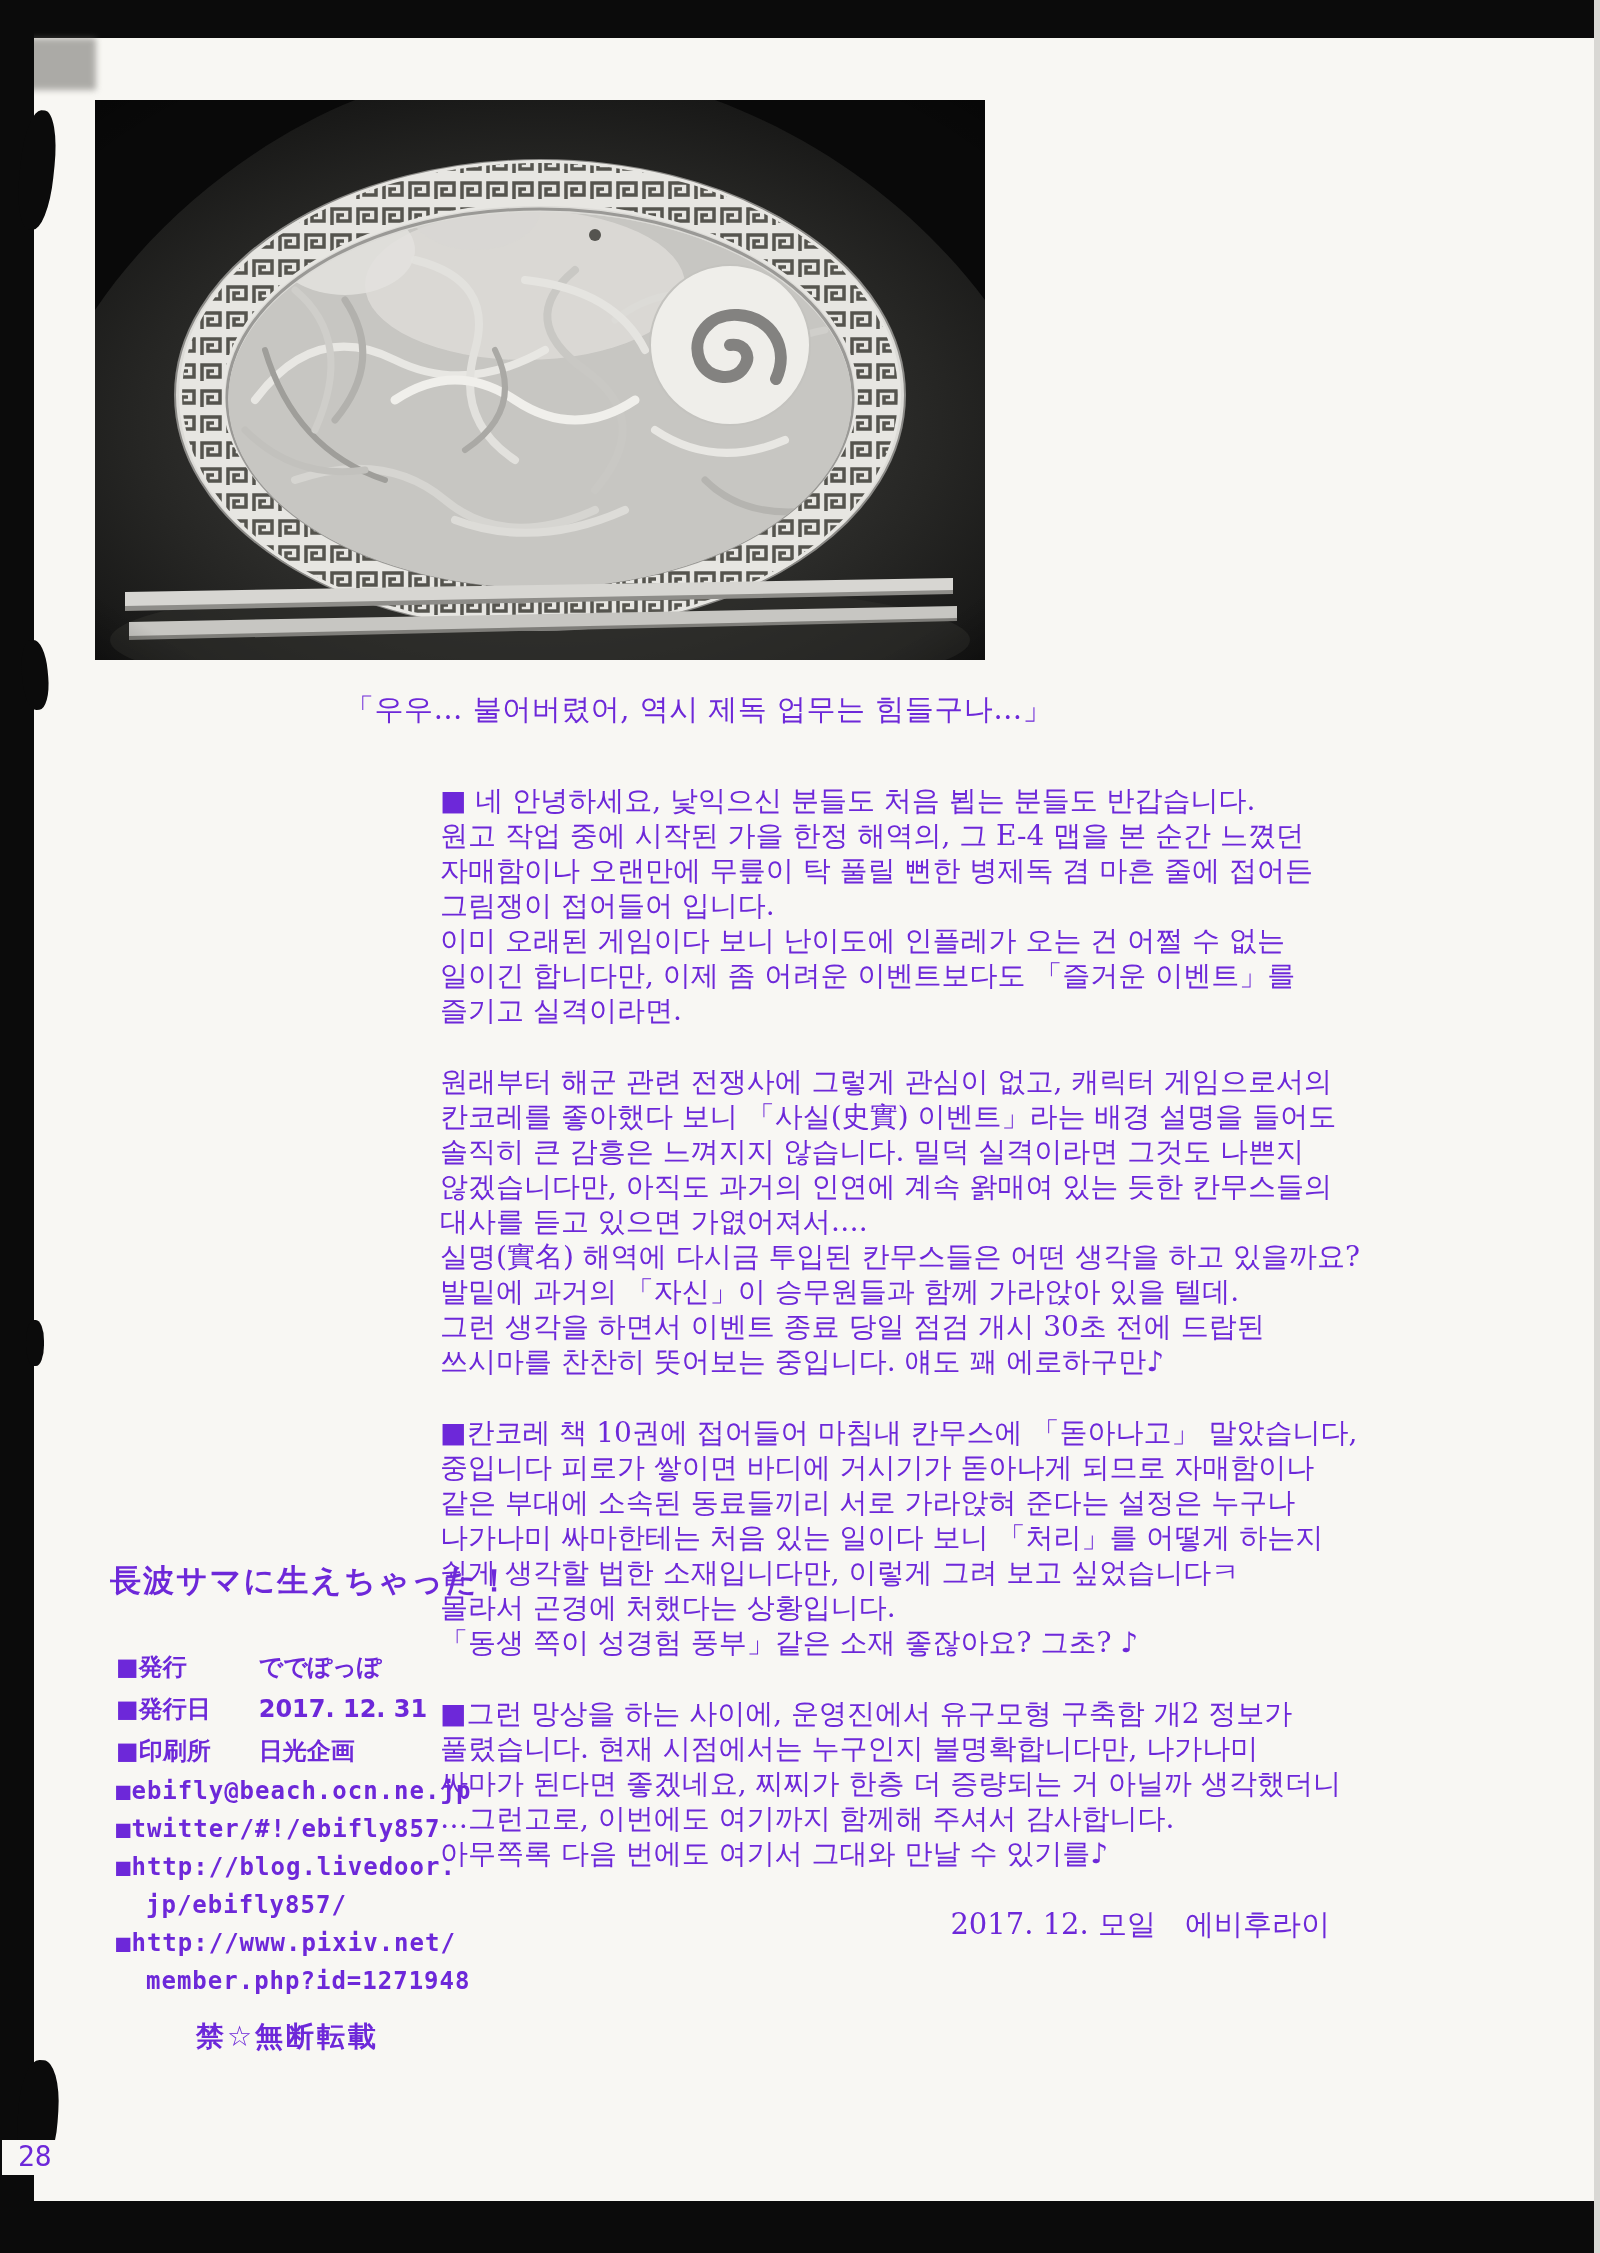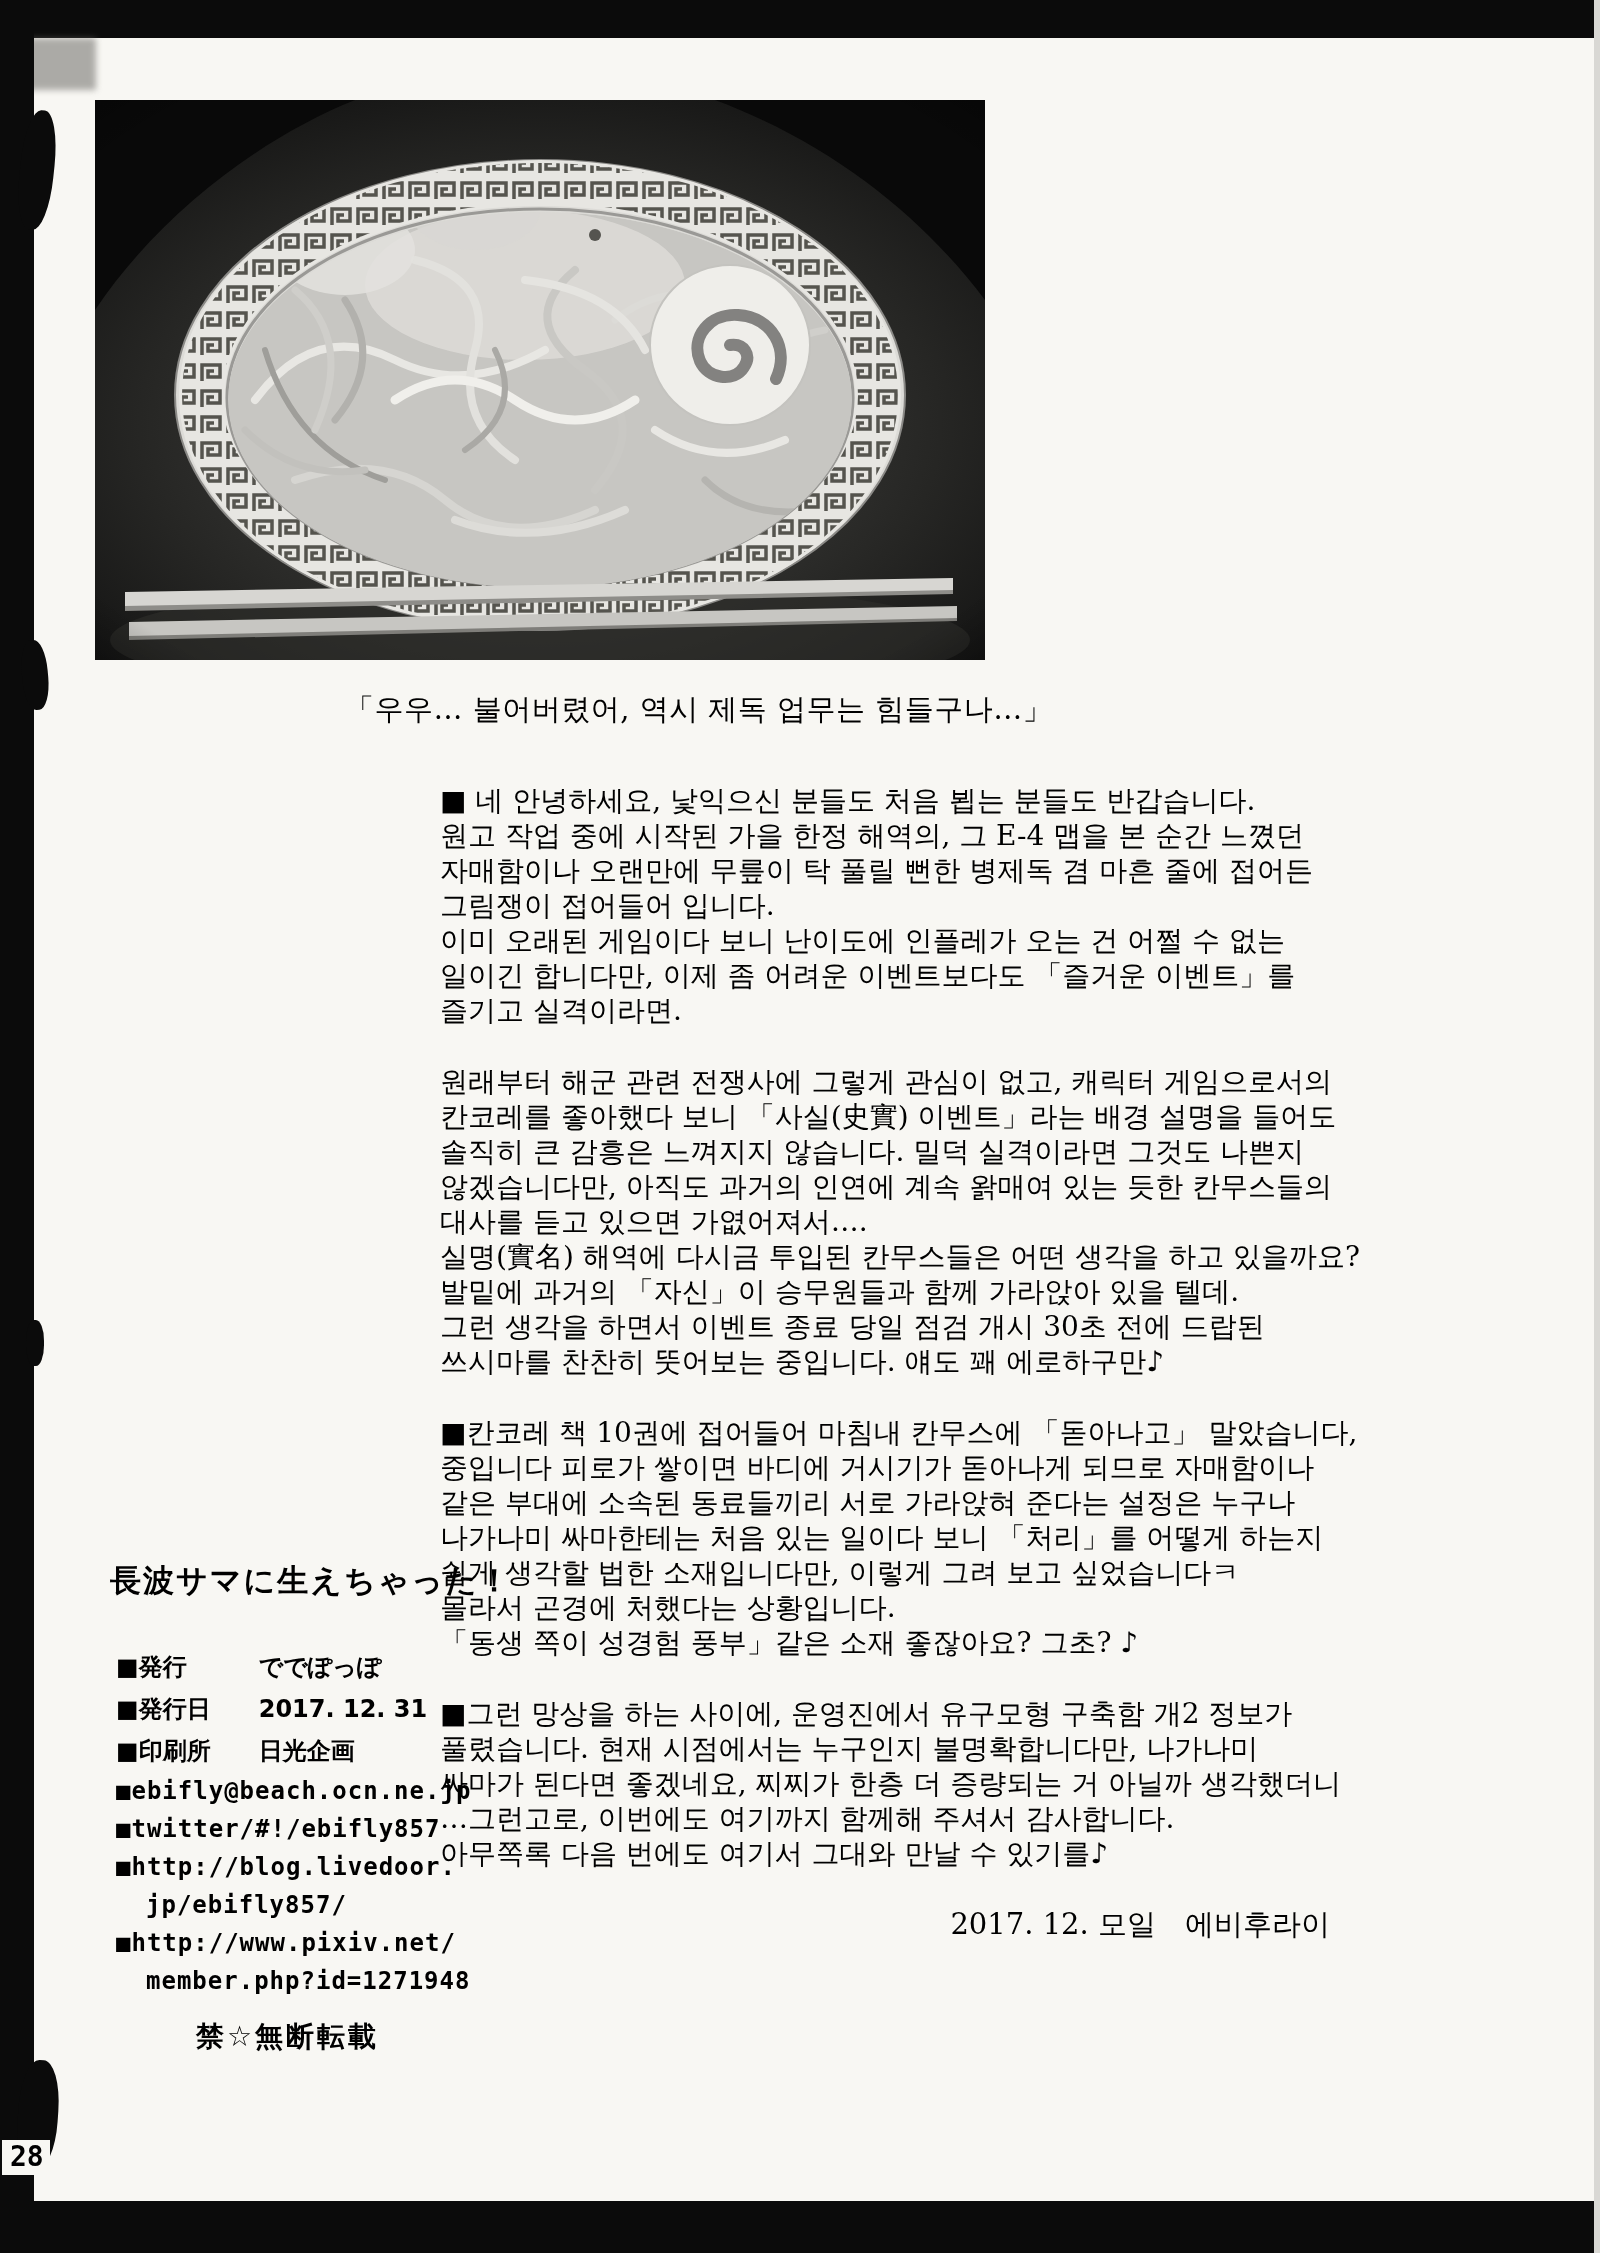--- a/index.html
+++ b/index.html
@@ -1,18 +1,18 @@
 <!DOCTYPE html>
 <html><head>
 <meta charset="utf-8">
 <style>
   html,body{margin:0;padding:0;background:#4a4a4a;}
   .page{
     position:relative;width:1600px;height:2253px;margin:0 auto;
-    background:#f8f7f3;overflow:hidden;color:#000000;
+    background:#f8f7f3;overflow:hidden;color:#6d28d9;
     font-family:"DejaVu Serif","Liberation Serif",serif;
   }
   
   .edge-top{position:absolute;left:0;top:0;width:1600px;height:38px;background:#0b0b0b;}
   .edge-top-smudge{position:absolute;left:0;top:38px;width:96px;height:52px;background:#6d6c68;opacity:.55;filter:blur(3px);}
   .edge-left{position:absolute;left:0;top:0;width:34px;height:2253px;background:#0b0b0b;}
   .edge-bottom{position:absolute;left:0;bottom:0;width:1600px;height:52px;background:#0b0b0b;}
   .edge-right{position:absolute;right:0;top:0;width:6px;height:2253px;background:#d9d8d4;}
   .blob{position:absolute;background:#0b0b0b;border-radius:45%;}
   .blob.b1{left:20px;top:110px;width:34px;height:120px;transform:rotate(6deg);}
@@ -31,22 +31,22 @@
   
   .side-title{position:absolute;left:110px;top:1560px;font-size:31px;font-weight:bold;letter-spacing:2px;
     font-family:"DejaVu Sans","Liberation Sans",sans-serif;white-space:pre;}
   .colophon{position:absolute;left:116px;top:1646px;}
   .colophon .cline{white-space:pre;}
   .cline.jp{font-family:"DejaVu Sans","Liberation Sans",sans-serif;font-weight:bold;font-size:24px;line-height:42px;}
   .cline.mono{font-family:"DejaVu Sans Mono","Liberation Mono",monospace;font-weight:bold;font-size:24px;line-height:38px;letter-spacing:1px;}
   .cline.indent{padding-left:30px;}
   .notice{position:absolute;left:196px;top:2018px;font-size:28px;font-weight:bold;letter-spacing:3px;
     font-family:"DejaVu Sans","Liberation Sans",sans-serif;white-space:pre;}
-  .page-number{position:absolute;left:2px;top:2140px;font-size:28px;font-weight:bold;
-    font-family:"DejaVu Sans Mono","Liberation Mono",monospace;background:#f8f7f3;padding:0 6px 2px 8px;}
+  .page-number{position:absolute;left:2px;top:2140px;font-size:28px;font-weight:normal;
+    font-family:"DejaVu Sans Mono","Liberation Mono",monospace;background:#f8f7f3;padding:0 6px 2px 16px;}
 </style>
 </head>
 <body>
 
 <div class="page">
 
   <div class="edge-top"></div>
   <div class="edge-top-smudge"></div>
   <div class="edge-left"></div>
   <div class="edge-bottom"></div>

